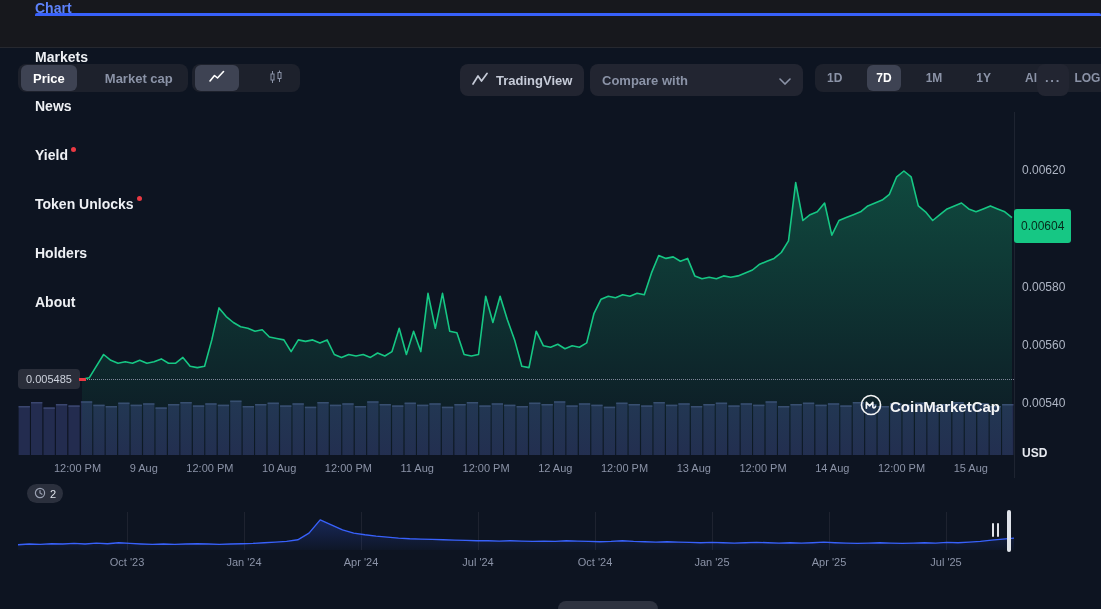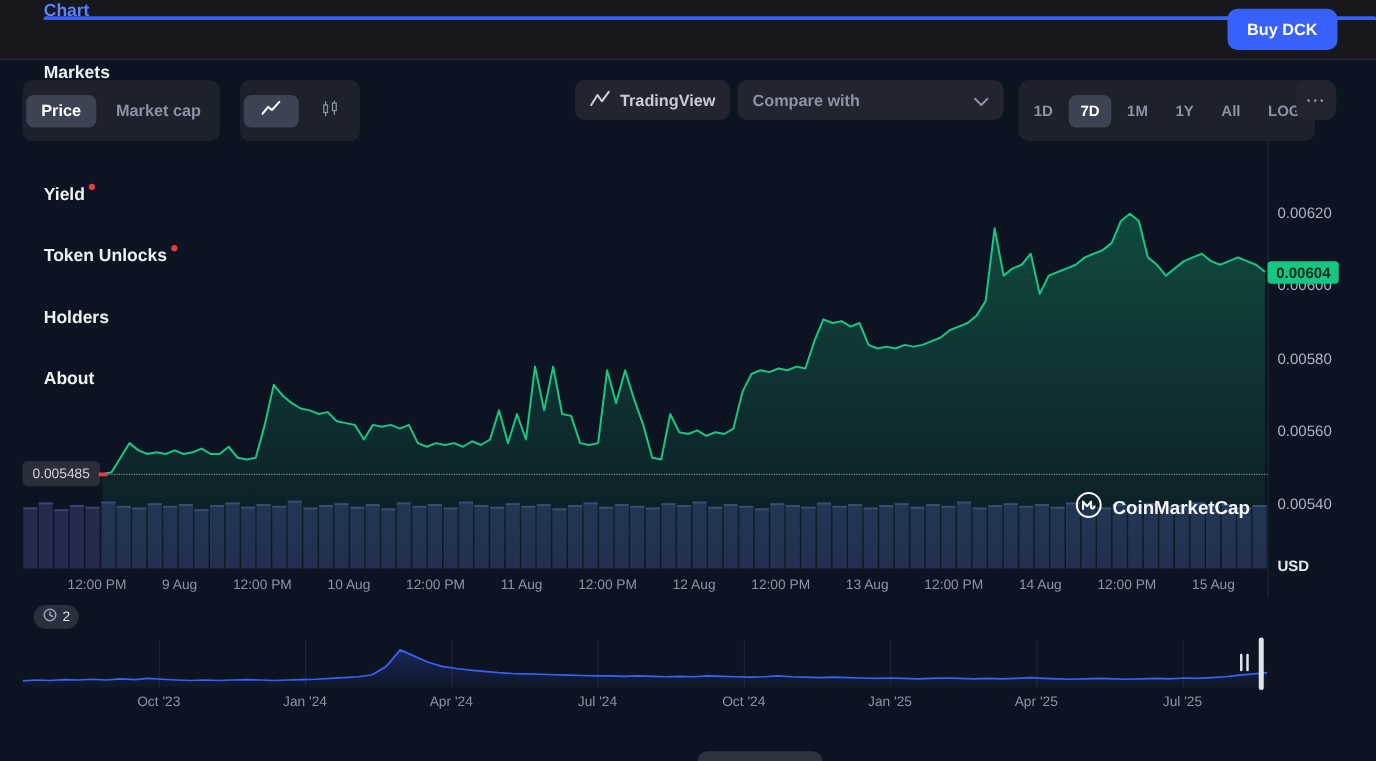--- a/index.html
+++ b/index.html
@@ -13,43 +13,43 @@
        position:relative;cursor:pointer;white-space:nowrap;}
   .tab.active{color:#5d82fb;}
   .tab.active::after{content:"";position:absolute;left:0;right:0;bottom:0;height:3px;
        background:#3861fb;border-radius:2px 2px 0 0;}
   .reddot{width:5px;height:5px;border-radius:50%;background:#ea3943;display:inline-block;
        margin:-12px 0 0 3px;}
   .buy-btn{position:absolute;right:31px;top:7px;height:33px;padding:0 16px;background:#3861fb;
        border:none;border-radius:8px;color:#fff;font-weight:700;font-size:13px;cursor:pointer;
        font-family:inherit;}
   
-  .seg{position:absolute;top:64px;height:49px;background:#1d212c;border-radius:8px;display:flex;
-       align-items:center;padding:3px;box-sizing:border-box;gap:4px;}
+  .seg{position:absolute;top:64px;height:28px;background:#1d212c;border-radius:8px;display:flex;
+       align-items:center;padding:3px;box-sizing:border-box;gap:16px;}
   .chip{height:26px;display:flex;align-items:center;padding:0 12px;border-radius:6px;
        font-size:13px;font-weight:600;color:#8b93a7;cursor:pointer;white-space:nowrap;}
   .chip.active{background:#3e4353;color:#fff;}
   #metric-toggle{left:18px;}
   #type-toggle{left:192px;}
   #type-toggle .chip{padding:0 14px;}
   .btn{position:absolute;top:64px;height:32px;background:#222531;border-radius:8px;display:flex;
        align-items:center;gap:8px;padding:0 12px;font-size:13px;font-weight:600;color:#c6cbd8;
        box-sizing:border-box;cursor:pointer;}
   #tv-btn{left:460px;}
   #compare{left:590px;width:213px;color:#8b93a7;justify-content:space-between;}
   #range-group{left:815px;background:#1d212c;}
   #range-group .chip{padding:0 9px;font-size:12px;}
   #more-btn{left:1037px;width:32px;justify-content:center;color:#8b93a7;padding:0;letter-spacing:1px;}
   
   #plot{position:absolute;left:18px;top:112px;width:996px;height:343px;}
   #axis-divider{position:absolute;left:1014px;top:112px;width:1px;height:366px;background:#1e2431;}
   .y-label{position:absolute;left:1022px;font-size:12px;color:#aeb5c4;}
   #usd-label{position:absolute;left:1022px;top:446px;font-size:12px;font-weight:700;color:#e6e9f0;}
-  #price-badge{position:absolute;left:1014px;height:18px;padding:0 7px;background:#16c784;
-       border-radius:3px;color:#062a1b;font-size:12px;font-weight:700;display:flex;align-items:center;}
+  #price-badge{position:absolute;left:1014px;height:34px;padding:0 7px;background:#16c784;
+       border-radius:3px;color:#062a1b;font-size:12px;font-weight:400;display:flex;align-items:center;}
   #open-line{position:absolute;left:18px;width:996px;height:0;border-top:1px dotted #7f8798;}
   #open-chip{position:absolute;left:18px;height:20px;padding:0 8px;background:#2a2e3a;border-radius:4px;
        color:#cdd2dc;font-size:11px;display:flex;align-items:center;}
   #open-tick{position:absolute;width:7px;height:3px;background:#ea3943;}
   #watermark{position:absolute;right:14px;bottom:36px;display:flex;gap:8px;align-items:center;
        color:#fff;font-weight:700;font-size:15px;opacity:.95;}
   #x-axis{position:absolute;left:18px;top:462px;width:996px;display:flex;justify-content:space-between;
        padding:0 26px 0 36px;box-sizing:border-box;font-size:11px;color:#8b93a7;gap:20px;}
   #history-chip{position:absolute;left:27px;top:484px;height:19px;padding:0 7px;background:#2b303d;
        border-radius:10px;display:flex;align-items:center;gap:4px;font-size:11px;color:#dfe3ea;cursor:pointer;}
@@ -74,21 +74,20 @@
   <div class="topnav">
     <div class="tabs" id="nav-tabs">
         <div class="tab active">Chart</div>
         <div class="tab">Markets</div>
         <div class="tab">News</div>
         <div class="tab">Yield<i class="reddot"></i></div>
         <div class="tab">Token Unlocks<i class="reddot"></i></div>
         <div class="tab">Holders</div>
         <div class="tab">About</div>
       </div>
-    <button class="buy-btn">Buy DCK</button>
   </div>
 
   <div class="seg" id="metric-toggle">
       <div class="chip active">Price</div>
       <div class="chip">Market cap</div>
     </div>
   <div class="seg" id="type-toggle">
       <div class="chip active">
         <span><svg width="16" height="14" viewBox="0 0 16 14">
             <path d="M1 11 L5.5 5.5 L8.5 8 L14.5 1.5" stroke="currentColor" stroke-width="1.6" fill="none" stroke-linecap="round" stroke-linejoin="round"></path>

